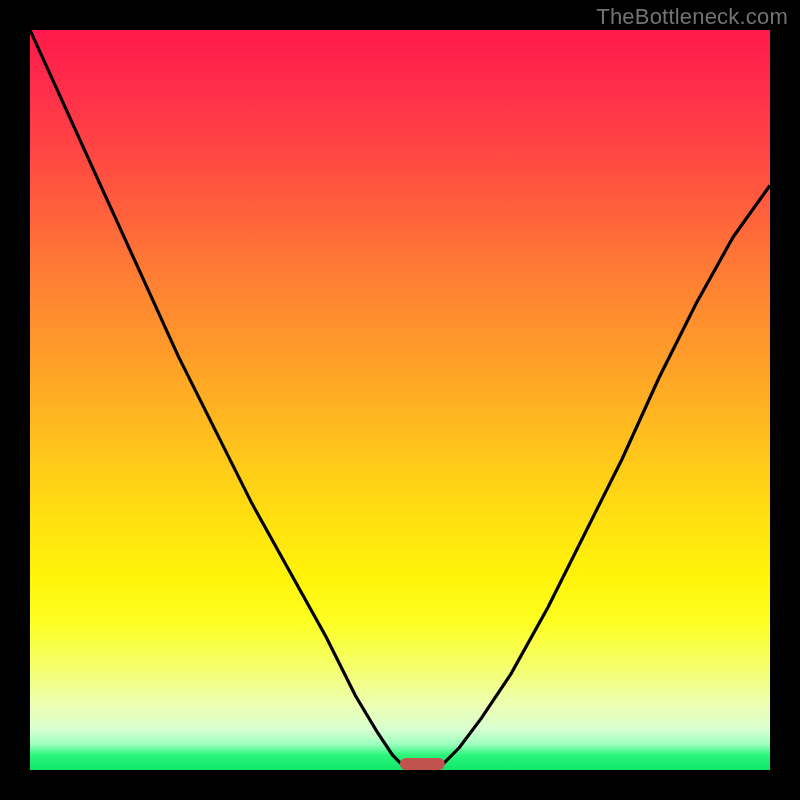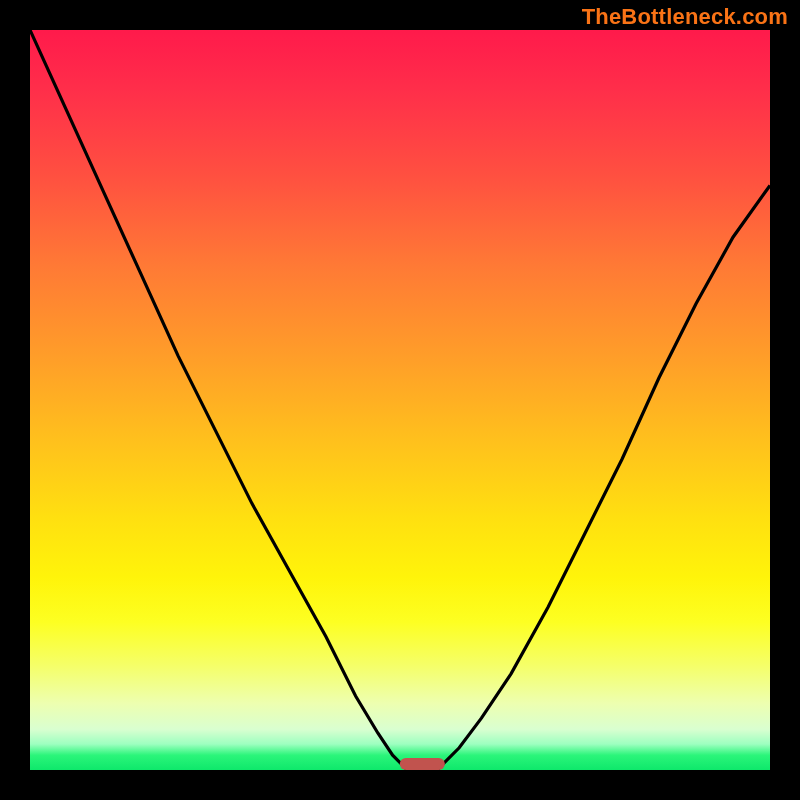--- a/index.html
+++ b/index.html
@@ -14,23 +14,23 @@
   .outer {
     width: 800px;
     height: 800px;
     background: #000;
     position: relative;
   }
   .watermark {
     position: absolute;
     top: 4px;
     right: 12px;
-    color: #f97316;
+    color: #737373;
     font-size: 22px;
-    font-weight: 700;
+    font-weight: 400;
     letter-spacing: 0.2px;
     z-index: 5;
   }
   .plot {
     position: absolute;
     top: 30px;
     left: 30px;
     width: 740px;
     height: 740px;
     overflow: hidden;

